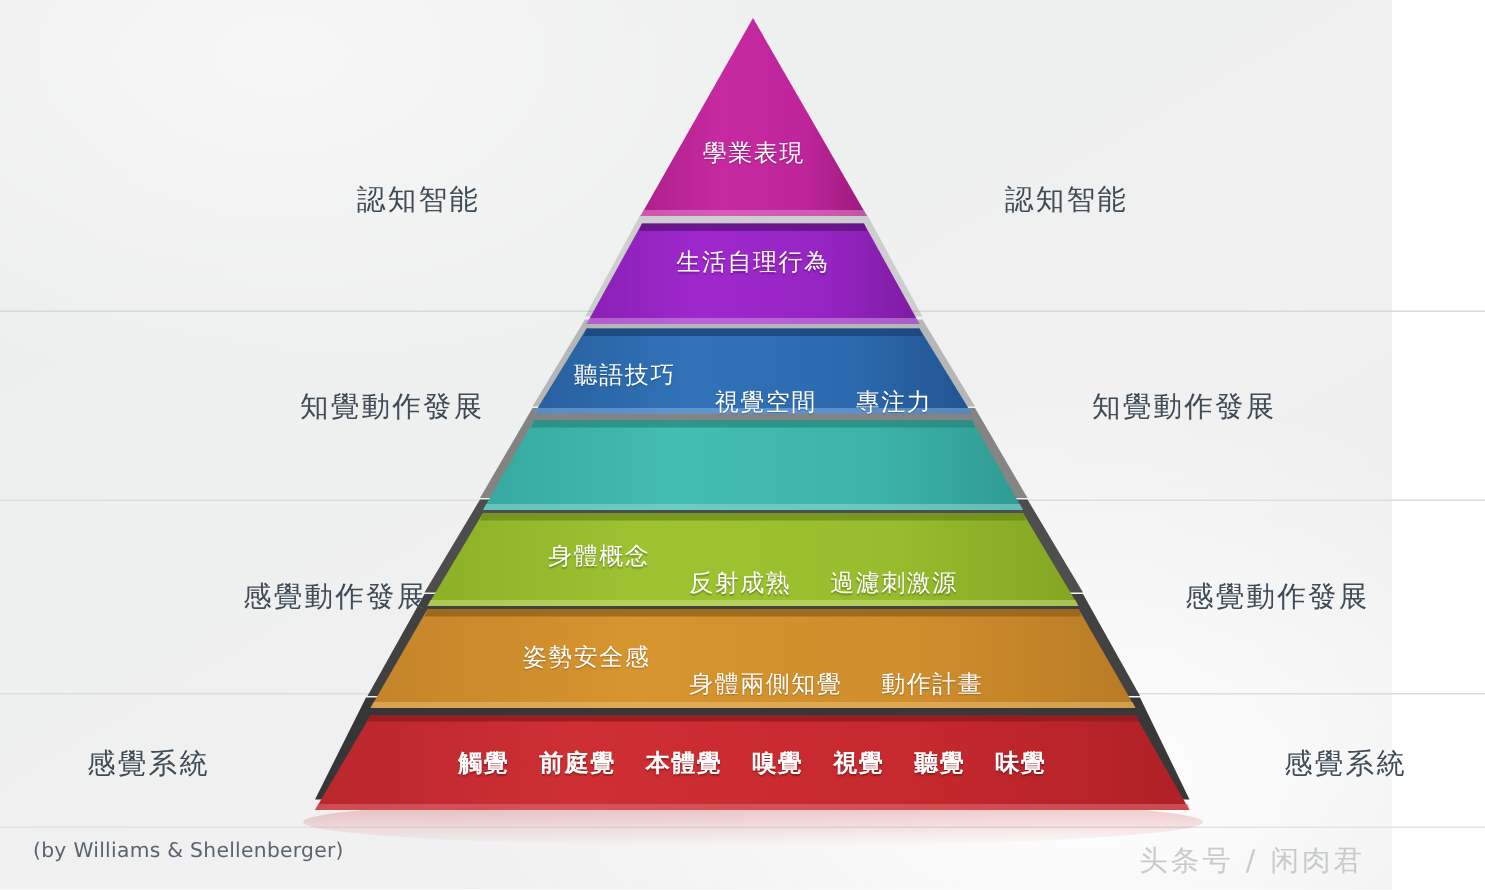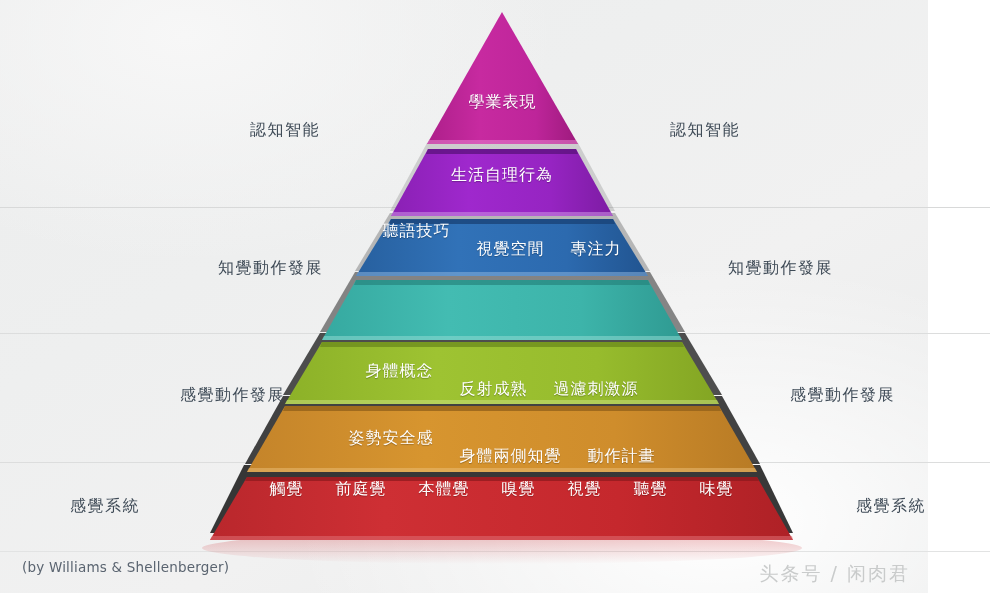--- a/index.html
+++ b/index.html
@@ -27,21 +27,21 @@
     left: 0;
     width: 990px;
     height: 1px;
     background: #d8d9d9;
   }
   .band-line.soft { background: #dcdddd; }
 
   
   .side-label {
     position: absolute;
-    font-size: 16px;
+    font-size: 19px;
     color: #3f4b57;
     letter-spacing: 1.5px;
     white-space: nowrap;
     font-family: "DejaVu Sans", "Liberation Sans", sans-serif;
   }
   .side-label.left  { text-align: right; }
   .side-label.right { text-align: left; }
 
   
   #pyramid {
@@ -68,21 +68,21 @@
     white-space: nowrap;
     color: #ffffff;
     font-size: 16px;
     letter-spacing: 1px;
     text-shadow: 0 1px 1px rgba(0,0,0,0.28);
     pointer-events: none;
   }
   .tier-text span { display: inline-block; }
   .tier-text.gap-lg span + span { }
   .tier-text.gap-md span + span { margin-left: 26px; margin-top: 36px; }
-  .tier-text.gap-sm span + span { margin-left: 32px; }
+  .tier-text.gap-sm span + span { margin-left: 20px; }
 
   
   #attribution {
     position: absolute;
     left: 22px;
     top: 559px;
     font-size: 13.5px;
     color: #5a6470;
     font-family: "DejaVu Sans", "Liberation Sans", sans-serif;
     letter-spacing: 0.2px;
@@ -234,40 +234,40 @@
 
     <div class="tier-text" style="left:427px; top:90px; width:151px; height:24px;">
       <span>學業表現</span>
     </div>
 
     <div class="tier-text gap-lg" style="left:391px; top:163px; width:222px; height:24px;">
       <span>生活自理</span>
         <span>行為</span>
     </div>
 
-    <div class="tier-text gap-md" style="left:356px; top:219px; width:292px; height:24px;font-family:Liberation Serif, serif;">
+    <div class="tier-text gap-md" style="left:356px; top:238px; width:292px; height:24px;font-family:Liberation Serif, serif;">
       <span>聽語技巧</span>
         <span>視覺空間</span>
         <span>專注力</span>
     </div>
 
 
     <div class="tier-text gap-md" style="left:285px; top:359px; width:434px; height:24px;">
       <span>身體概念</span>
         <span>反射成熟</span>
         <span>過濾刺激源</span>
     </div>
 
     <div class="tier-text gap-md" style="left:247px; top:426px; width:510px; height:24px;">
       <span>姿勢安全感</span>
         <span>身體兩側知覺</span>
         <span>動作計畫</span>
     </div>
 
-    <div class="tier-text gap-sm" style="left:210px; top:477px; width:583px; height:24px;">
+    <div class="tier-text gap-sm" style="left:210px; top:497px; width:583px; height:24px;font-weight:bold;">
       <span>觸覺</span>
         <span>前庭覺</span>
         <span>本體覺</span>
         <span>嗅覺</span>
         <span>視覺</span>
         <span>聽覺</span>
         <span>味覺</span>
     </div>
   </div>
 

